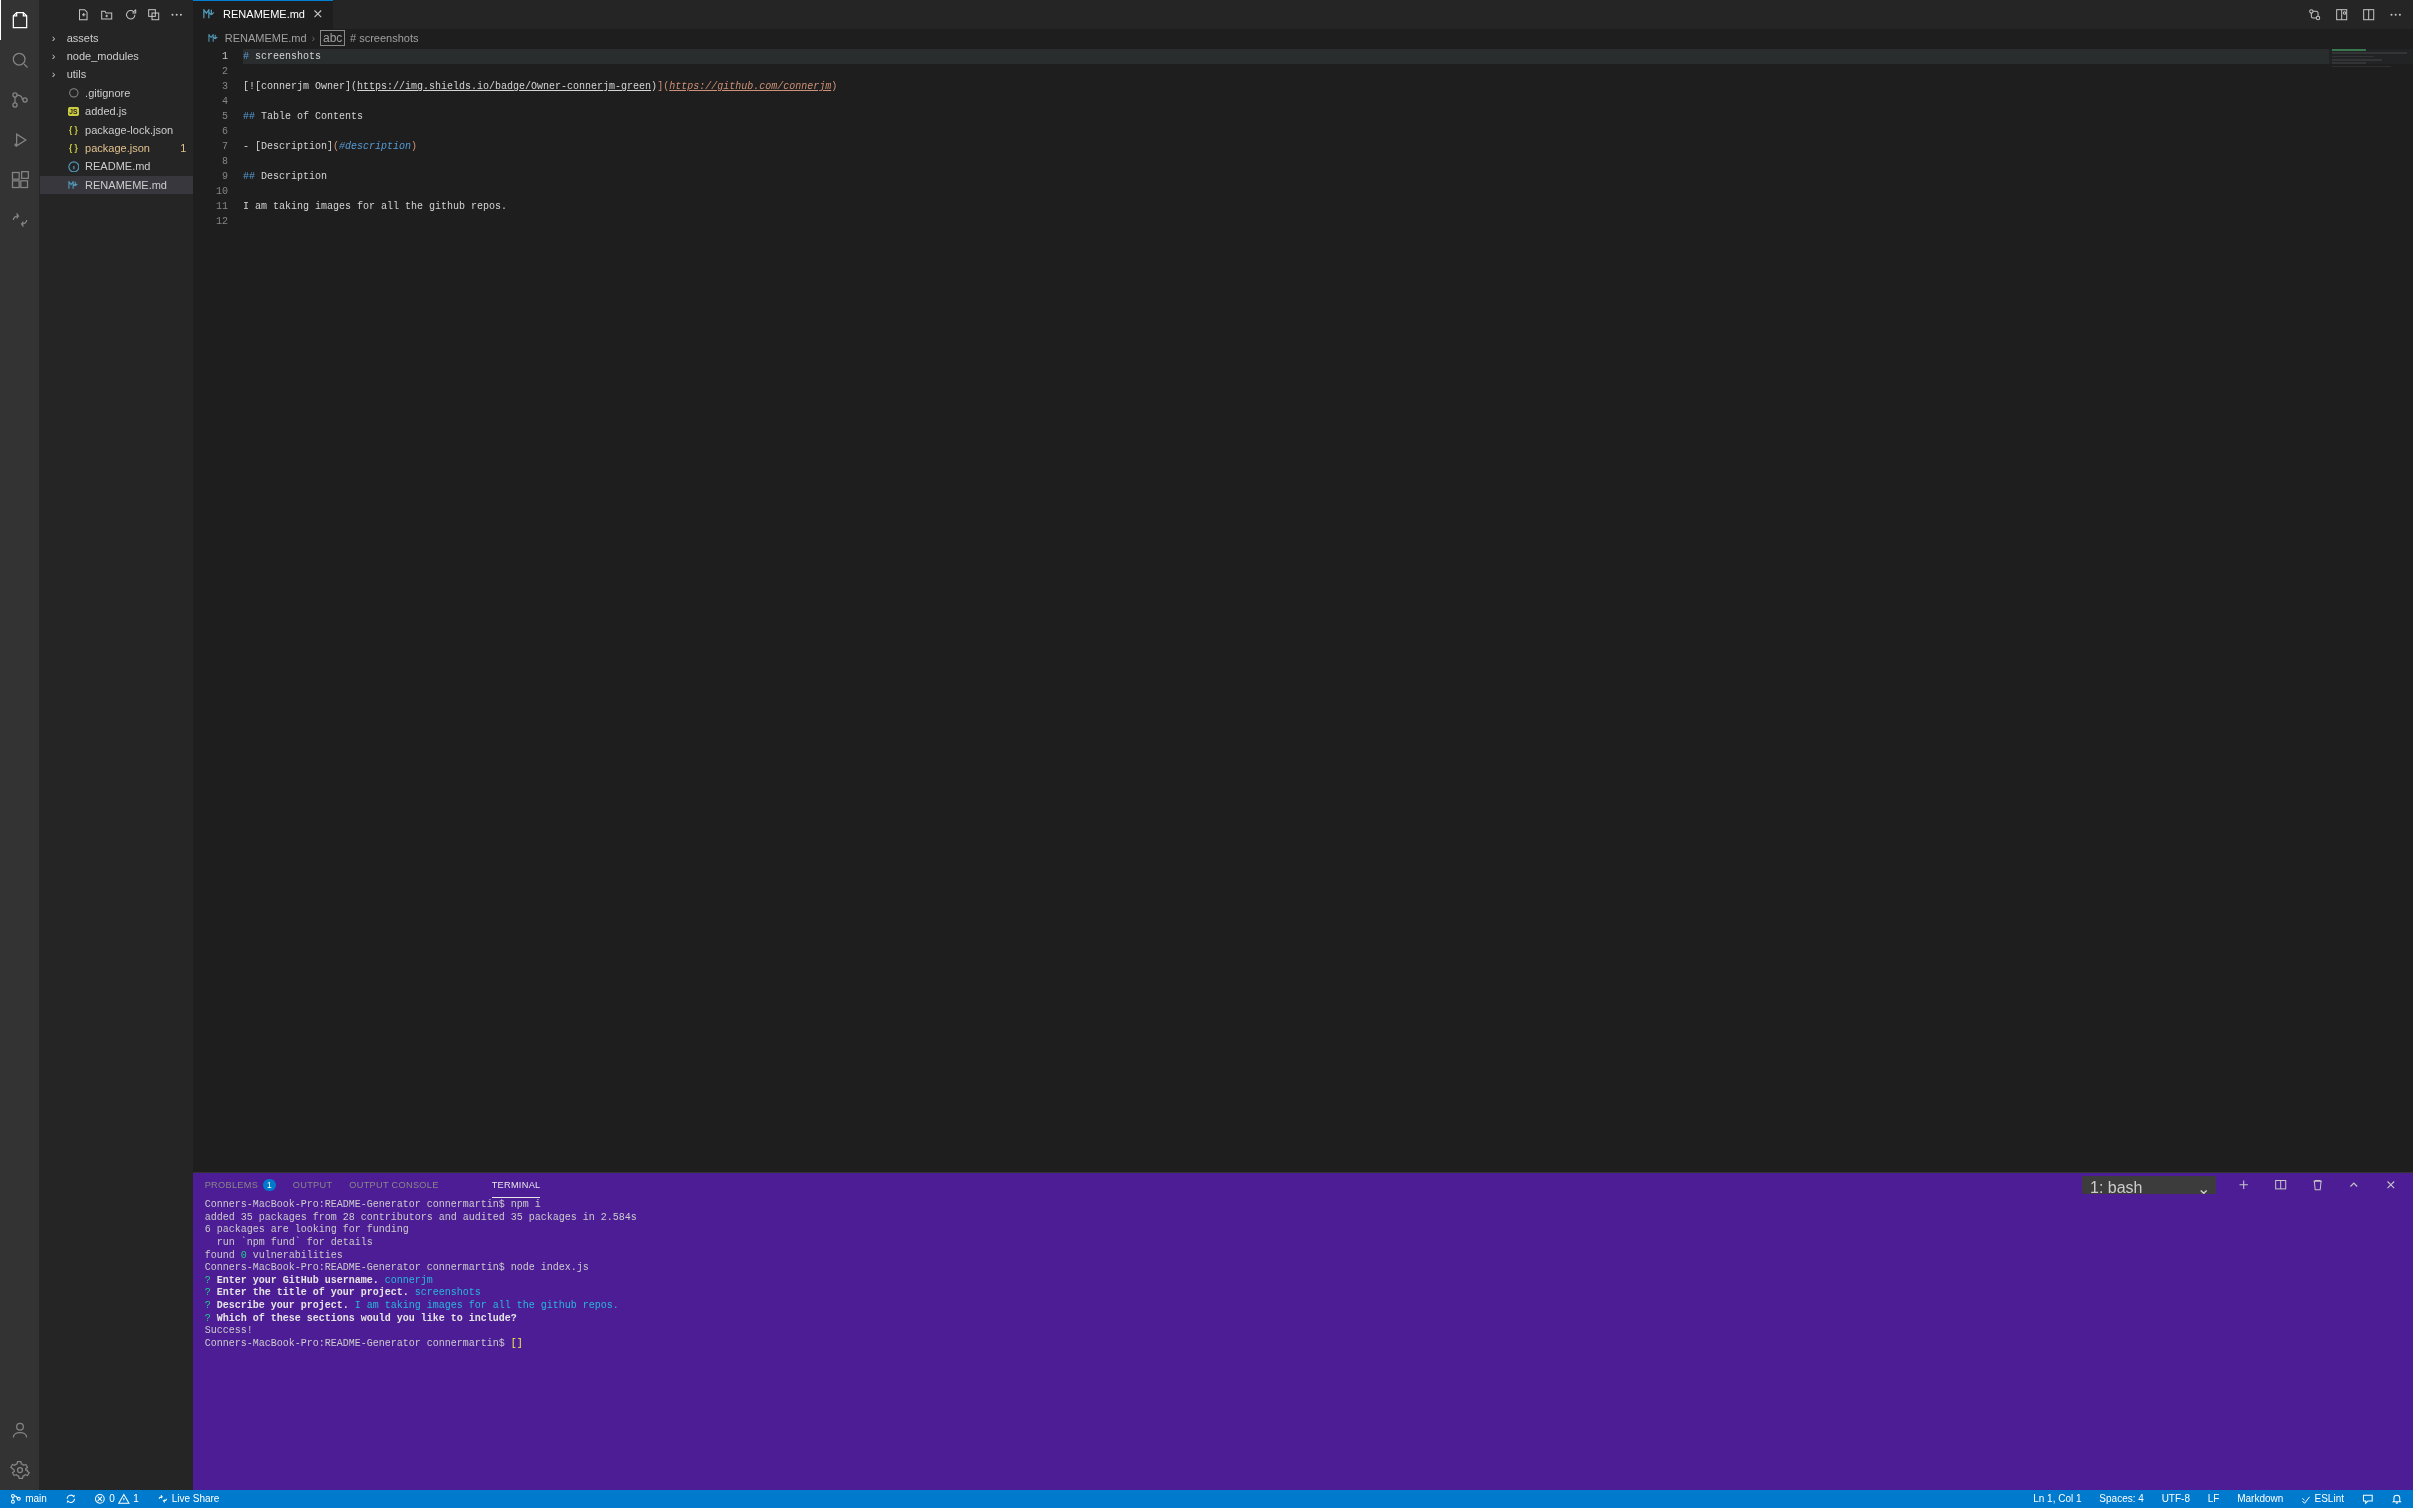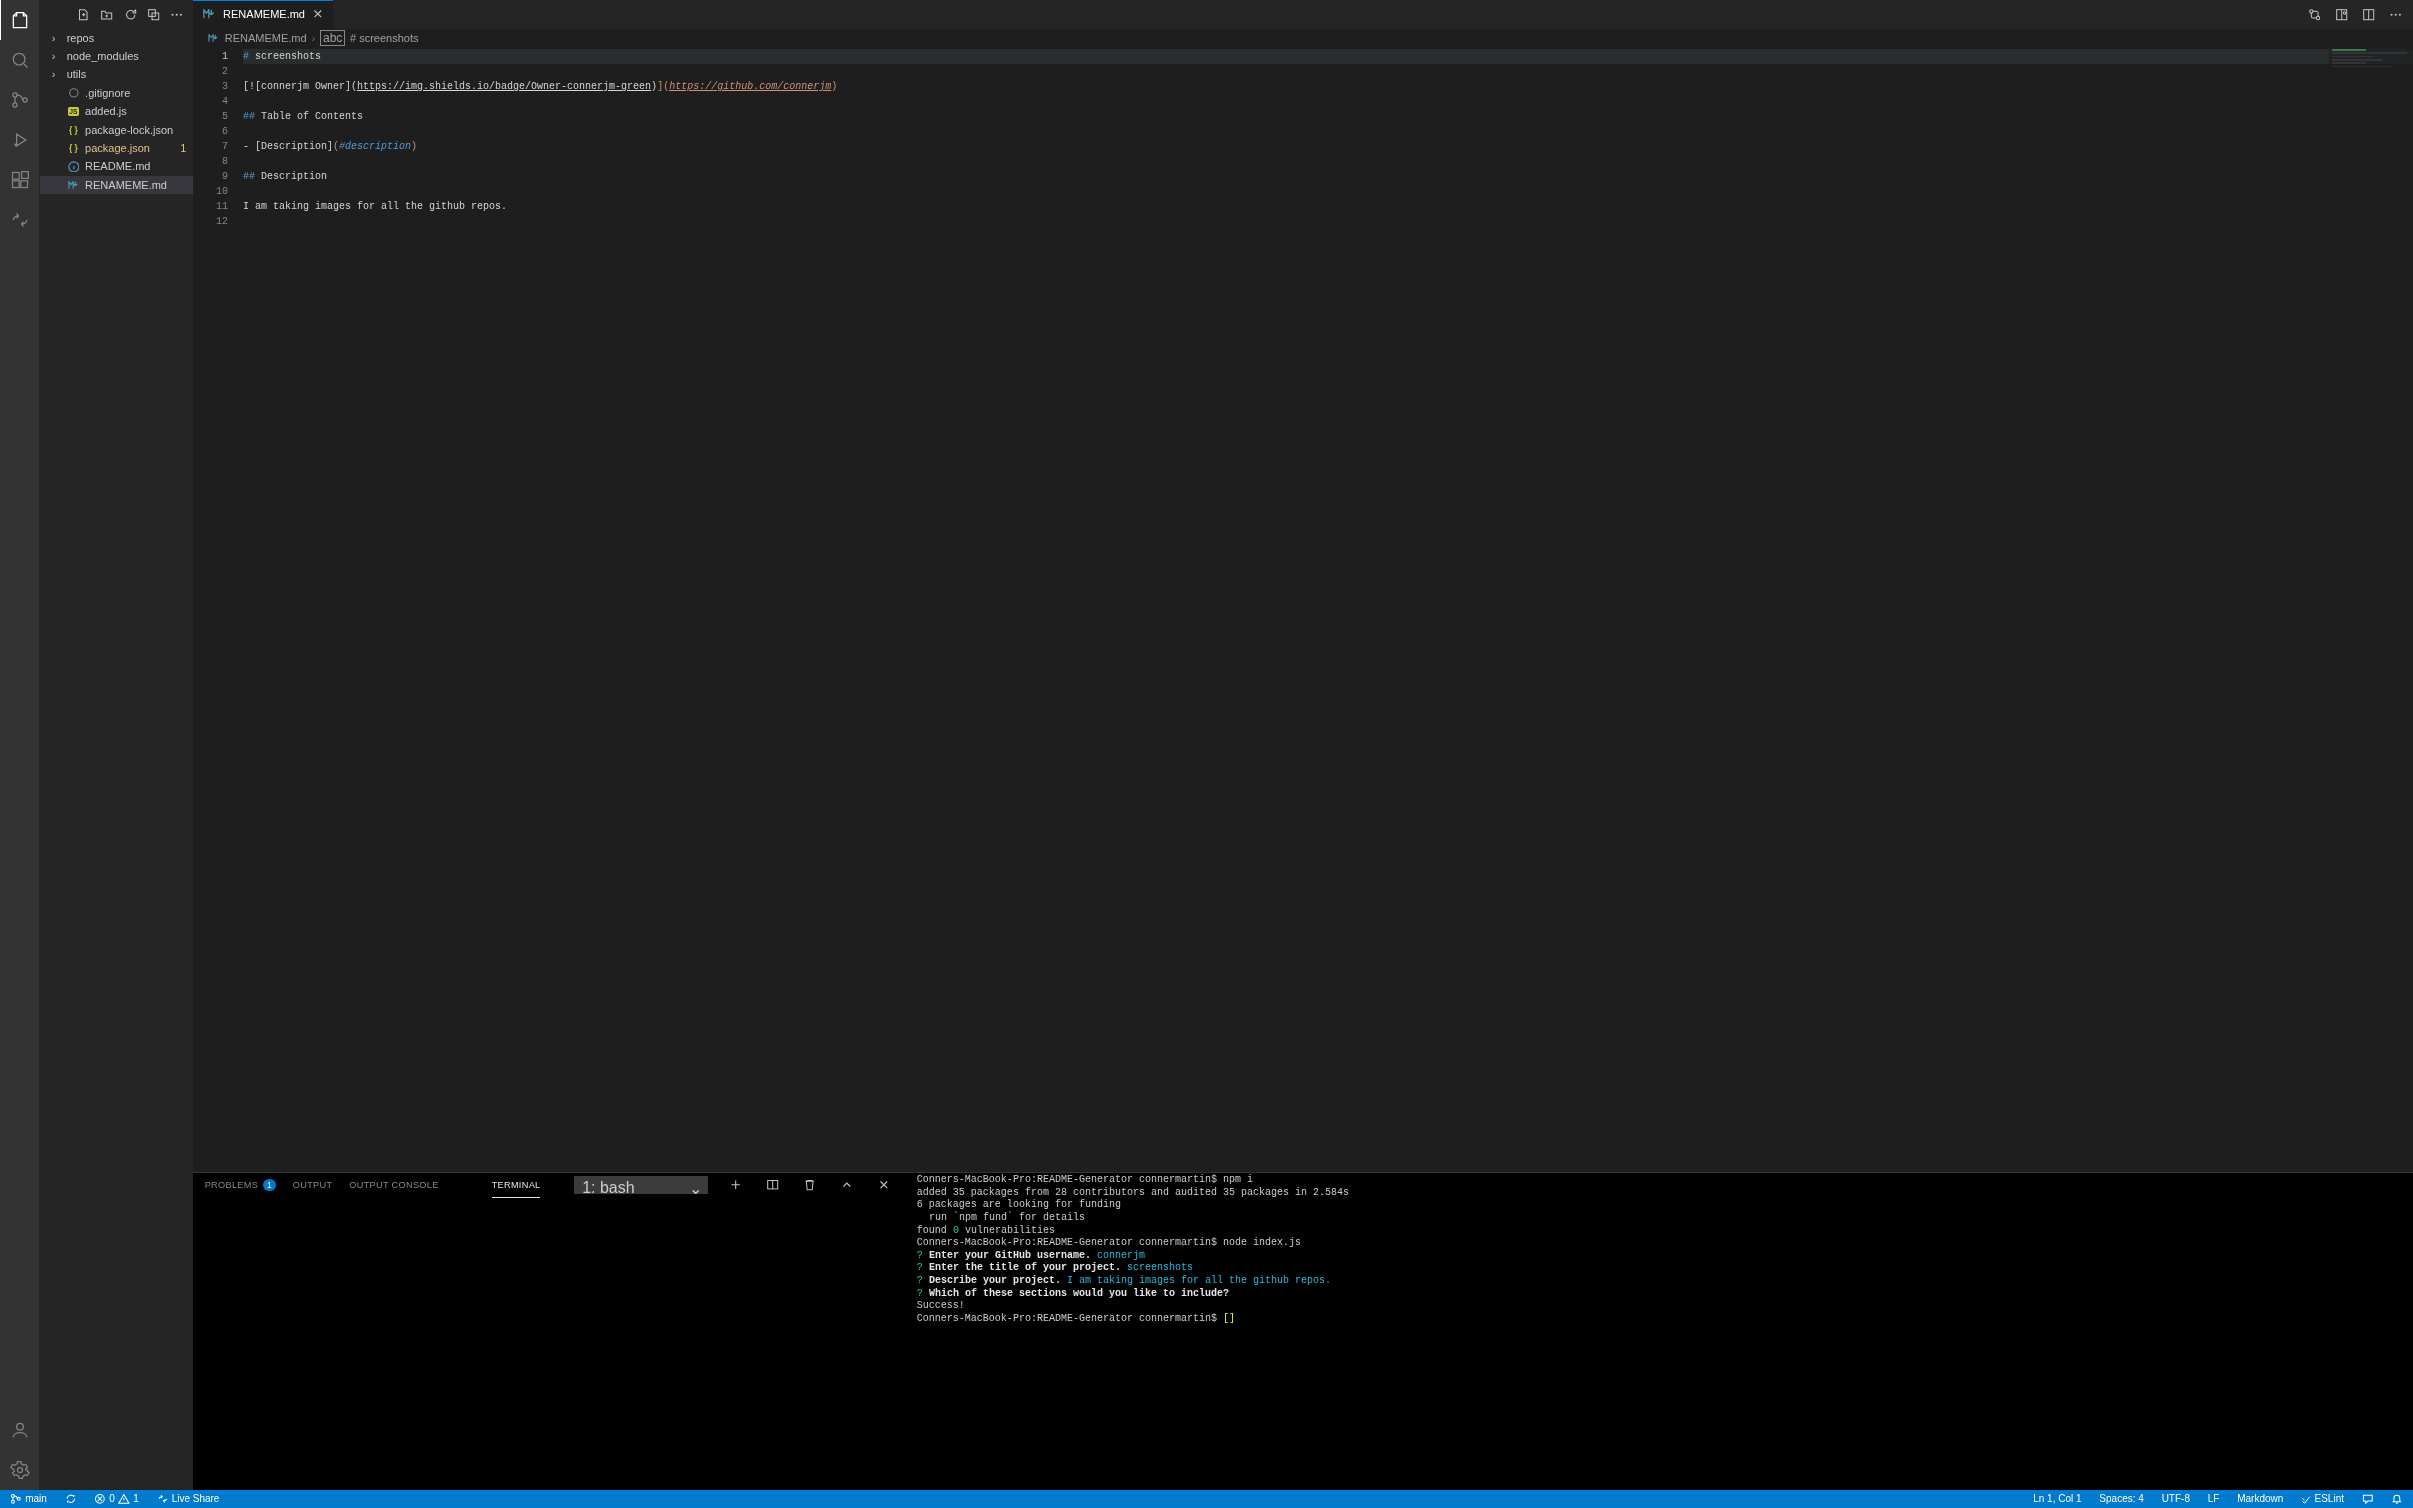--- a/index.html
+++ b/index.html
@@ -146,23 +146,23 @@
   background: #1e1e1e;
   opacity: .6;
   pointer-events: none;
 }
 .minimap .mm {
   position: absolute; left: 3.4px; right: 3.4px; height: 1.7px; background: #3a3a3a;
 }
 
 .panel {
   height: 318px;
-  display: flex; 
+  display: flex; flex-direction: column;
   border-top: 0.8px solid #333;
-  background: #000000;
+  background: #4c1d95;
 }
 .panel-tabs {
   height: 25px;
   display: flex; align-items: center;
   padding: 0 11.7px;
   gap: 17px;
   font-size: 9.2px;
   color: #888;
 }
 .panel-tab { cursor: pointer; letter-spacing: 0.3px; display:flex; align-items:center; gap:5px; height: 100%;}
@@ -299,21 +299,21 @@
           <svg width="13.4" height="13.4" viewBox="0 0 16 16" fill="currentColor">
             <circle cx="3" cy="8" r="1.2"></circle>
             <circle cx="8" cy="8" r="1.2"></circle>
             <circle cx="13" cy="8" r="1.2"></circle>
           </svg>
         </div>
     </div>
     <div class="file-list" id="file-tree">
         <div class="file-row">
           <span class="chev">›</span>
-          <span>repos</span>
+          <span>assets</span>
         </div>
         <div class="file-row">
           <span class="chev">›</span>
           <span>node_modules</span>
         </div>
         <div class="file-row">
           <span class="chev">›</span>
           <span>utils</span>
         </div>
         <div class="file-row">

